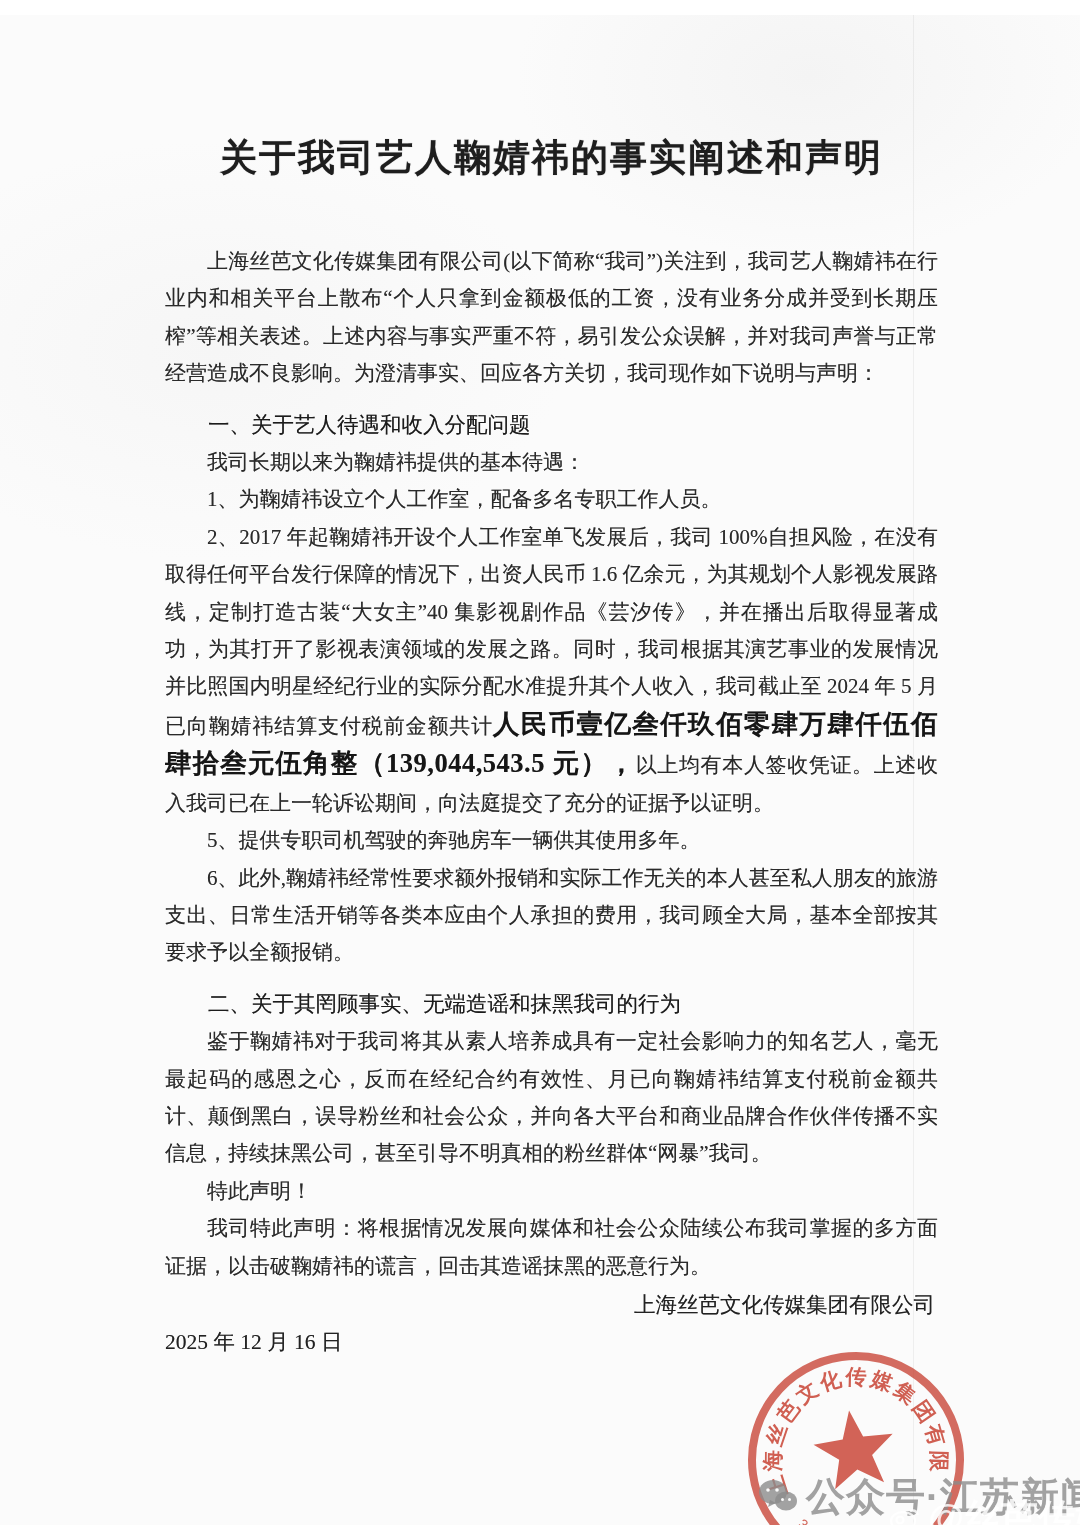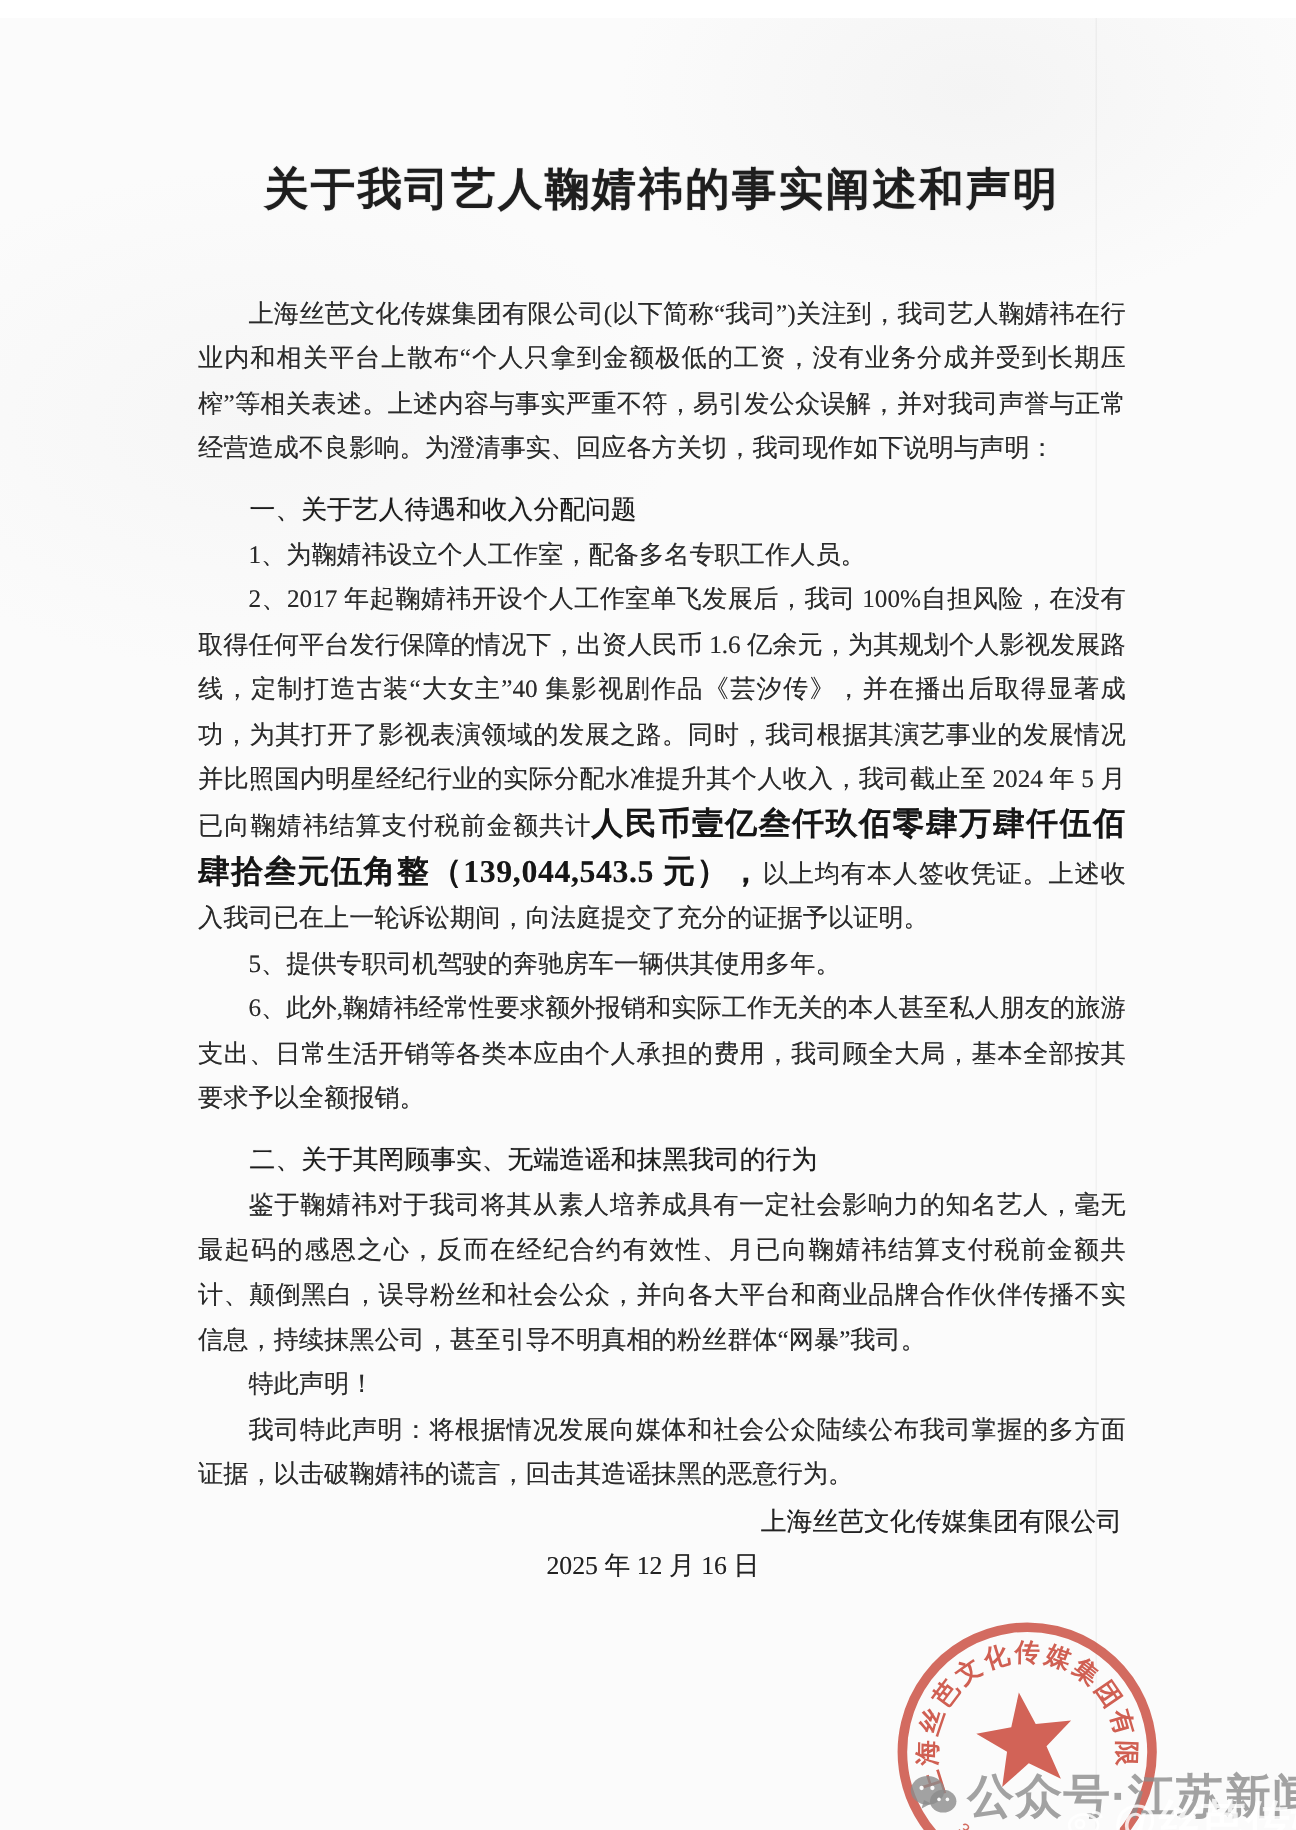--- a/index.html
+++ b/index.html
@@ -75,21 +75,21 @@
     font-size: 21.5px;
     line-height: 37.4px;
     text-align: right;
     padding-right: 3px;
     color: #222;
     text-shadow: 0 0 0.5px rgba(0,0,0,0.4);
   }
   .signature-date {
     font-size: 21.5px;
     line-height: 37.4px;
-    text-align: center;
+    text-align: left;
     padding-right: 15px;
     color: #222;
     text-shadow: 0 0 0.5px rgba(0,0,0,0.4);
   }
 
   .seal {
     position: absolute;
     left: 736px;
     top: 1325px;
     width: 240px;
@@ -136,20 +136,21 @@
 
 <div class="page">
   <div class="scan-edge"></div>
 
   <div class="content">
     <h1 class="doc-title">关于我司艺人鞠婧祎的事实阐述和声明</h1>
 
     <p class="body-text">上海丝芭文化传媒集团有限公司(以下简称“我司”)关注到，我司艺人鞠婧祎在行业内和相关平台上散布“个人只拿到金额极低的工资，没有业务分成并受到长期压榨”等相关表述。上述内容与事实严重不符，易引发公众误解，并对我司声誉与正常经营造成不良影响。为澄清事实、回应各方关切，我司现作如下说明与声明：</p>
 
     <p class="section-heading">一、关于艺人待遇和收入分配问题</p>
+    <p class="body-text">我司长期以来为鞠婧祎提供的基本待遇：</p>
     <p class="body-text">1、为鞠婧祎设立个人工作室，配备多名专职工作人员。</p>
     <p class="body-text"><span>2、2017 年起鞠婧祎开设个人工作室单飞发展后，我司 100%自担风险，在没有取得任何平台发行保障的情况下，出资人民币 1.6 亿余元，为其规划个人影视发展路线，定制打造古装“大女主”40 集影视剧作品《芸汐传》，并在播出后取得显著成功，为其打开了影视表演领域的发展之路。同时，我司根据其演艺事业的发展情况并比照国内明星经纪行业的实际分配水准提升其个人收入，我司截止至 2024 年 5 月已向鞠婧祎结算支付税前金额共计</span><span class="big-amount">人民币壹亿叁仟玖佰零肆万肆仟伍佰肆拾叁元伍角整（139,044,543.5 元），</span><span>以上均有本人签收凭证。上述收入我司已在上一轮诉讼期间，向法庭提交了充分的证据予以证明。</span></p>
     <p class="body-text">5、提供专职司机驾驶的奔驰房车一辆供其使用多年。</p>
     <p class="body-text">6、此外,鞠婧祎经常性要求额外报销和实际工作无关的本人甚至私人朋友的旅游支出、日常生活开销等各类本应由个人承担的费用，我司顾全大局，基本全部按其要求予以全额报销。</p>
 
     <p class="section-heading">二、关于其罔顾事实、无端造谣和抹黑我司的行为</p>
     <p class="body-text">鉴于鞠婧祎对于我司将其从素人培养成具有一定社会影响力的知名艺人，毫无最起码的感恩之心，反而在经纪合约有效性、月已向鞠婧祎结算支付税前金额共计、颠倒黑白，误导粉丝和社会公众，并向各大平台和商业品牌合作伙伴传播不实信息，持续抹黑公司，甚至引导不明真相的粉丝群体“网暴”我司。</p>
     <p class="body-text">特此声明！</p>
     <p class="body-text">我司特此声明：将根据情况发展向媒体和社会公众陆续公布我司掌握的多方面证据，以击破鞠婧祎的谎言，回击其造谣抹黑的恶意行为。</p>
 

